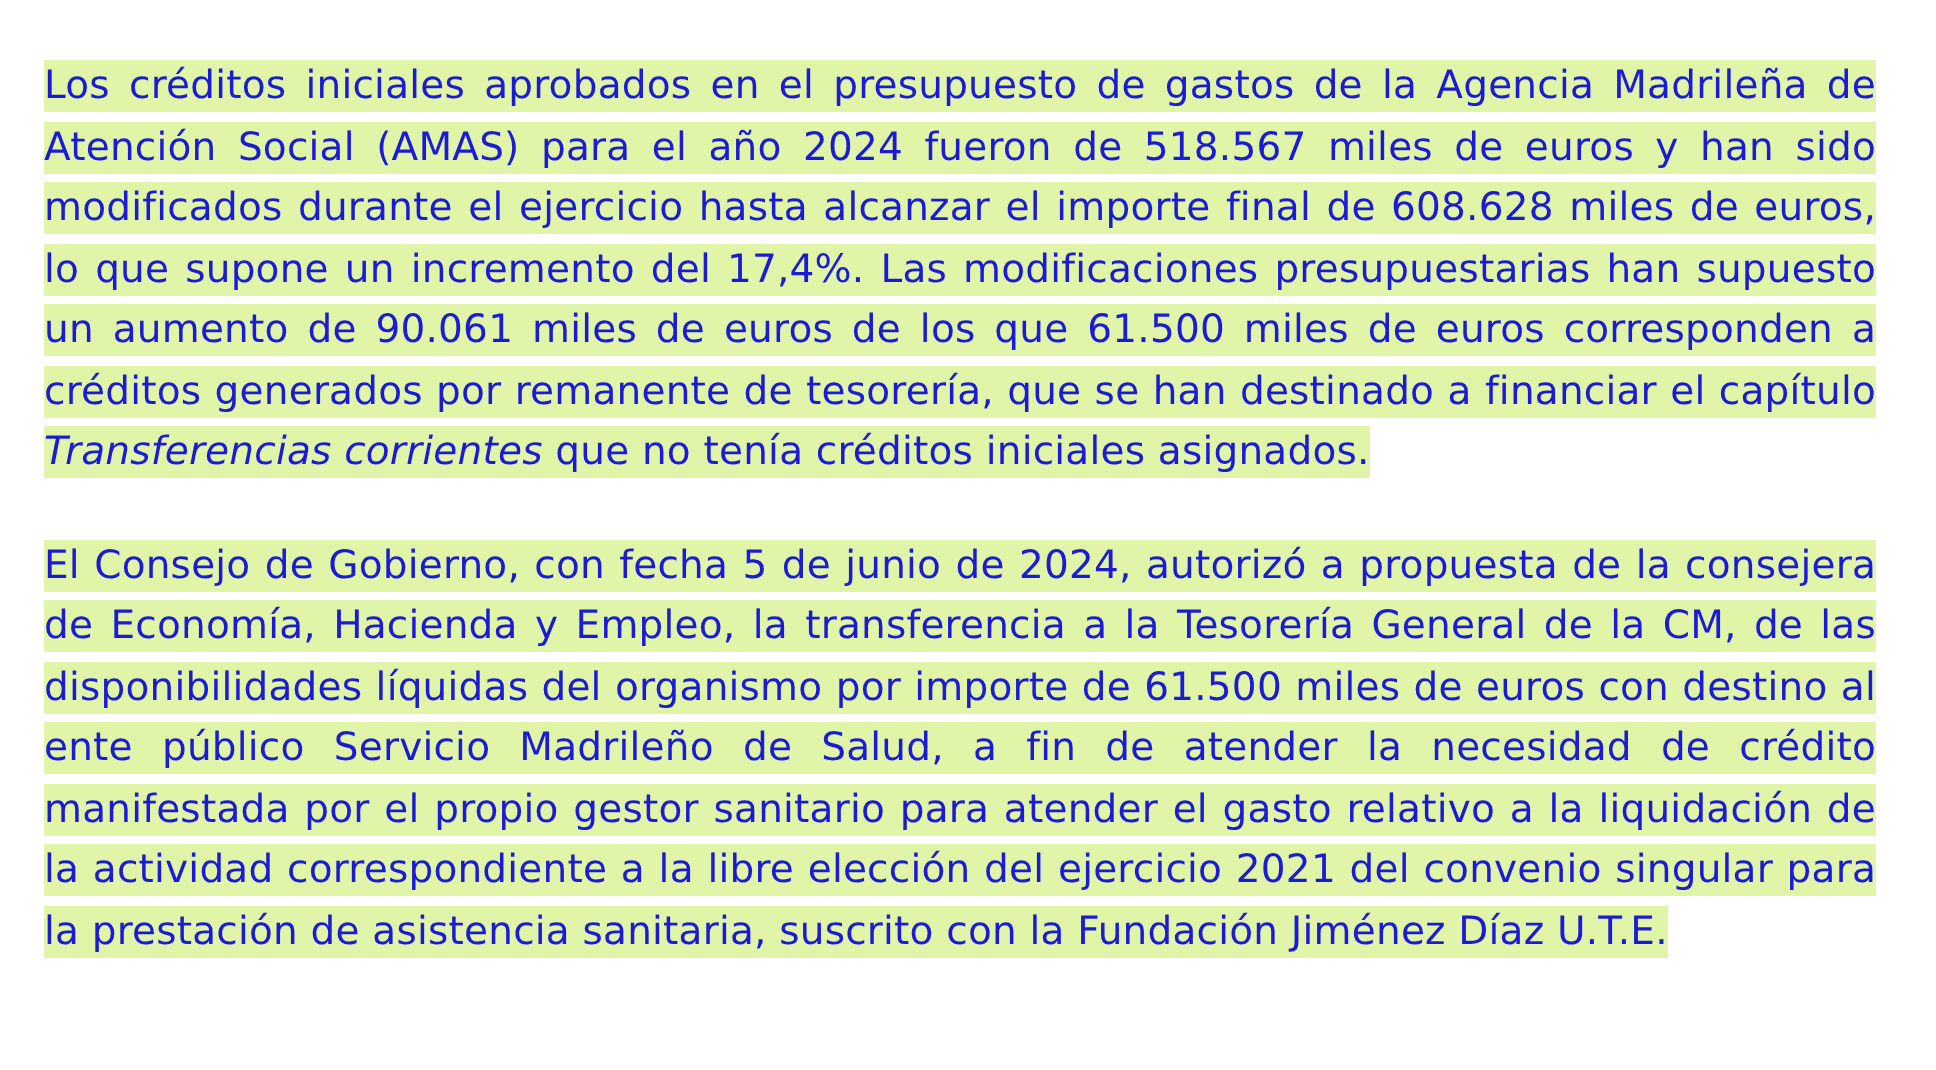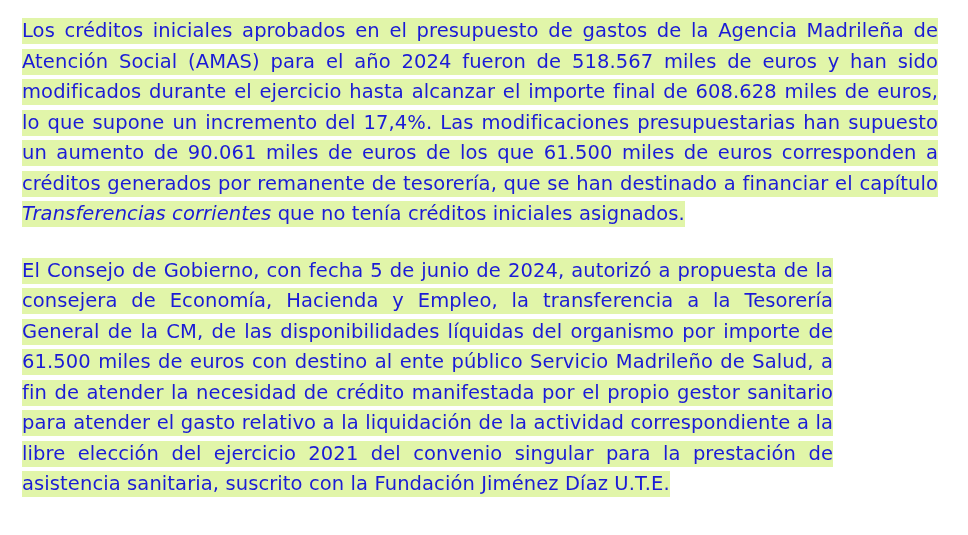--- a/index.html
+++ b/index.html
@@ -11,21 +11,21 @@
     height: 535px;
     background: #ffffff;
     font-family: "DejaVu Sans", sans-serif;
     overflow: hidden;
   }
   .page {
     position: relative;
     width: 968px;
     height: 535px;
     box-sizing: border-box;
-    padding: 16px 28px 0 22px;
+    padding: 28px 28px 0 22px;
   }
   .para {
     color: #1b1bd6;
     font-size: 19.5px;
     line-height: 30.5px;
     text-align: justify;
     text-justify: inter-word;
     letter-spacing: 0.1px;
     margin: 0;
   }
@@ -39,21 +39,21 @@
     -webkit-box-decoration-break: clone;
     padding: 1px 0 2px 0;
   }
   .it {
     font-style: italic;
   }
   .para-1 {
     width: 916px;
   }
   .para-2 {
-    width: 811px;
+    width: 916px;
   }
 </style>
 </head>
 <body>
 
 <div class="page">
 
   <p class="para para-1"><span class="hl">Los créditos iniciales aprobados en el presupuesto de gastos de la Agencia Madrileña de Atención Social (AMAS) para el año 2024 fueron de 518.567 miles de euros y han sido modificados durante el ejercicio hasta alcanzar el importe final de 608.628 miles de euros, lo que supone un incremento del 17,4%. Las modificaciones presupuestarias han supuesto un aumento de 90.061 miles de euros de los que 61.500 miles de euros corresponden a créditos generados por remanente de tesorería, que se han destinado a financiar el capítulo </span><span class="hl it">Transferencias corrientes</span><span class="hl"> que no tenía créditos iniciales asignados.</span></p>
 
   <p class="para para-2"><span class="hl">El Consejo de Gobierno, con fecha 5 de junio de 2024, autorizó a propuesta de la consejera de Economía, Hacienda y Empleo, la transferencia a la Tesorería General de la CM, de las disponibilidades líquidas del organismo por importe de 61.500 miles de euros con destino al ente público Servicio Madrileño de Salud, a fin de atender la necesidad de crédito manifestada por el propio gestor sanitario para atender el gasto relativo a la liquidación de la actividad correspondiente a la libre elección del ejercicio 2021 del convenio singular para la prestación de asistencia sanitaria, suscrito con la Fundación Jiménez Díaz U.T.E.</span></p>

